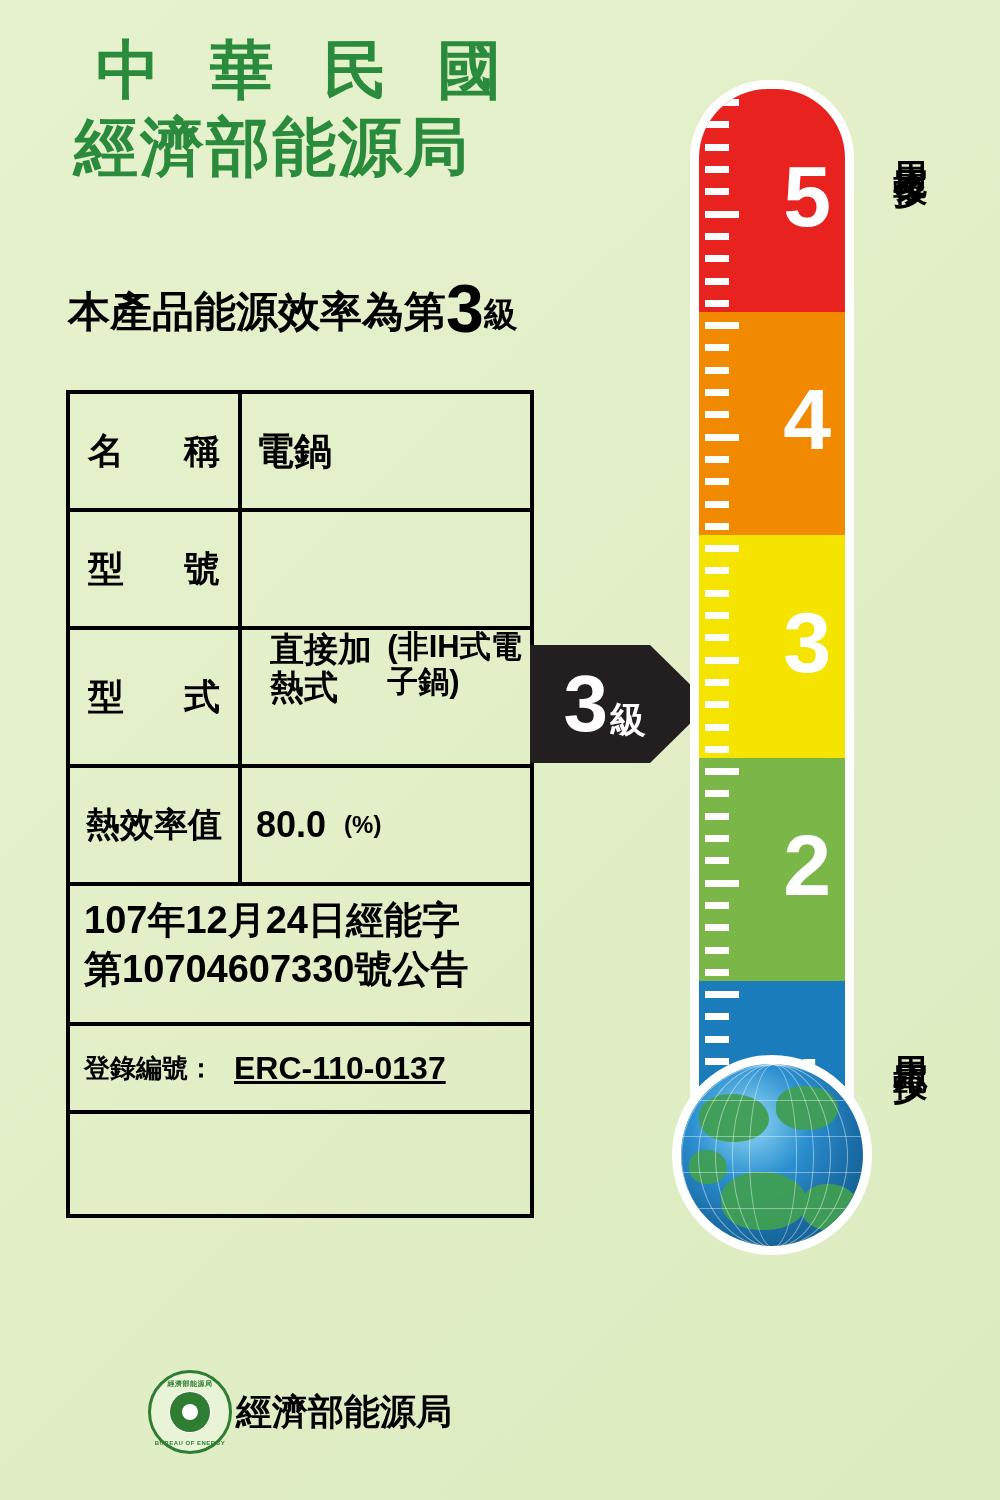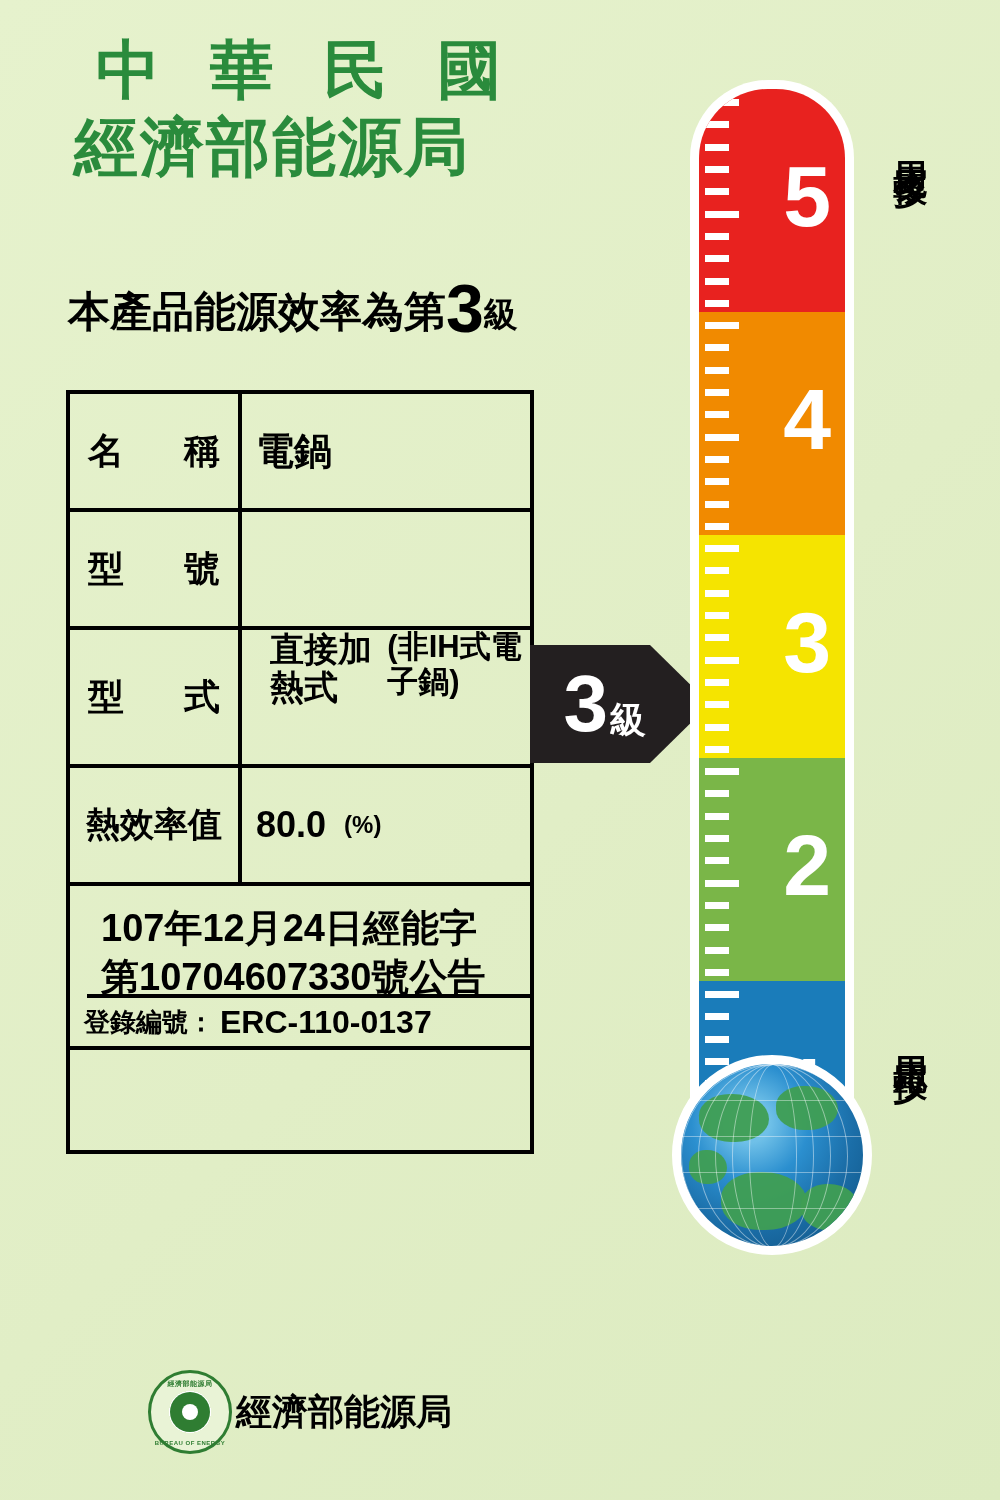--- a/index.html
+++ b/index.html
@@ -117,42 +117,41 @@
     justify-content: center;
     line-height: 1.12;
   }
   .r-type .v1 { font-size: 34px; padding-left: 14px; }
   .r-type .v2 { font-size: 31px; }
   .r-eff { height: 118px; }
   .r-eff .cell-value { font-size: 36px; }
   .r-eff .unit { font-size: 24px; margin-left: 18px; font-weight: bold; }
 
   .r-notice {
-    height: 112px;
+    height: 140px;
     display: block;
-    padding: 18px 0 0 14px;
-    box-sizing: border-box;
-    margin-left: 17px;
+    padding: 10px 0 0 14px;
+    box-sizing: border-box;
   }
   .r-notice div {
     font-size: 38px;
     font-weight: bold;
     line-height: 1.28;
     color: #000;
   }
   .r-reg {
-    height: 52px;
+    height: 88px;
     display: flex;
     align-items: center;
     padding-left: 14px;
     box-sizing: border-box;
     border-bottom: 4px solid #000;
   }
   .r-reg .k { font-size: 26px; font-weight: bold; }
-  .r-reg .v { font-size: 32px; font-weight: bold; margin-left: 6px; }
+  .r-reg .v { font-size: 32px; font-weight: bold; margin-left: 20px; text-decoration: underline; }
   .r-blank { height: 100px; }
 
   
   .footer {
     position: absolute;
     left: 148px;
     top: 1370px;
     display: flex;
     align-items: center;
     gap: 4px;

